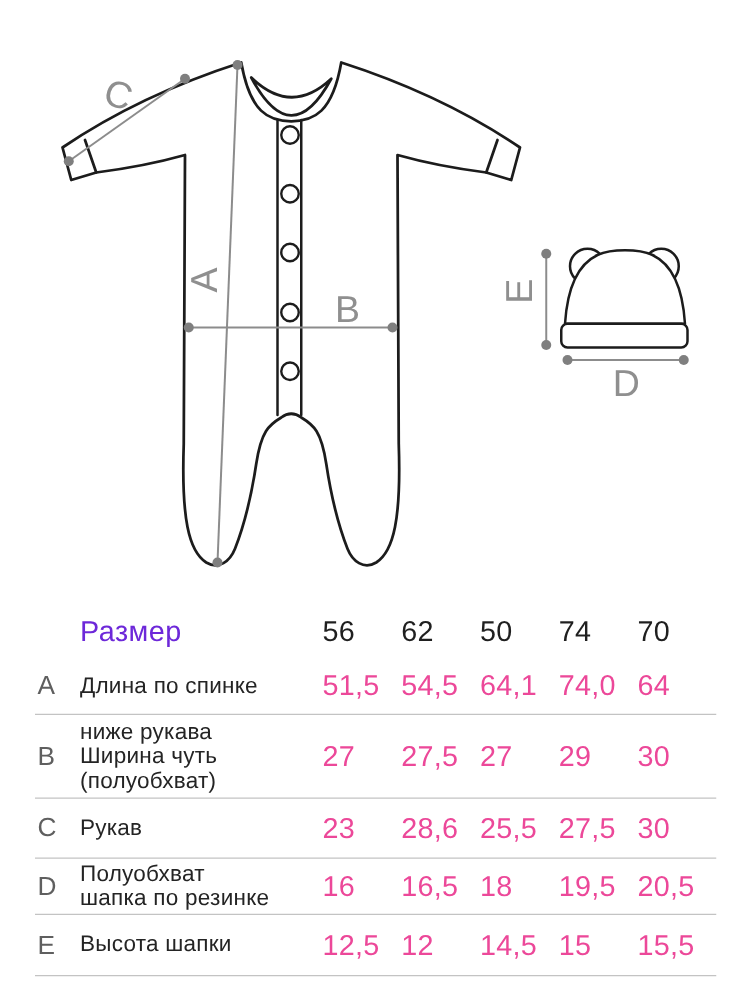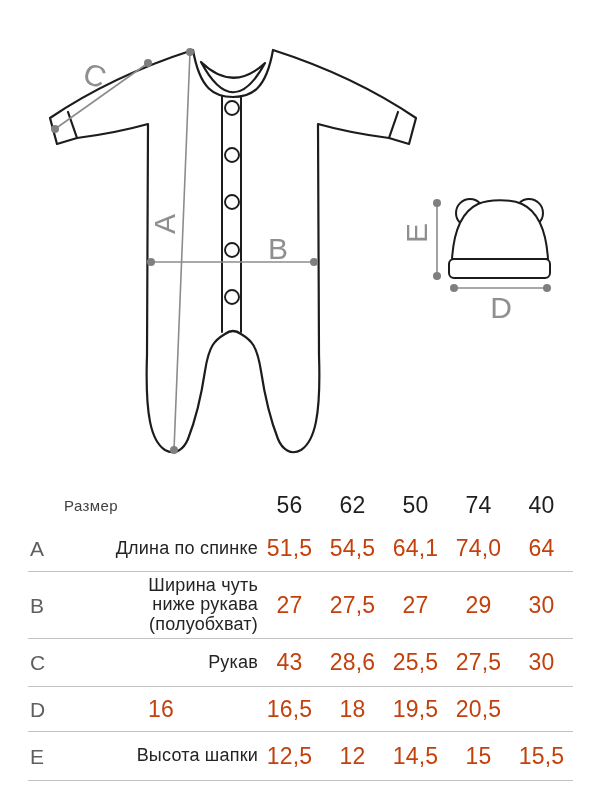--- a/index.html
+++ b/index.html
@@ -24,30 +24,30 @@
   .r-a{height:45px;}
   .r-b{height:66px;}
   .r-c{height:47px;}
   .r-d{height:44px;}
   .r-e{height:48px;}
   .letter-cell{
     color:#5f5f5f;font-size:21px;line-height:1;
     padding-left:2px;letter-spacing:.5px;
   }
   .label-cell{
-    font-size:18px;line-height:1.08;color:#242424;letter-spacing:.2px;text-align:right;
+    font-size:18px;line-height:1.08;color:#242424;letter-spacing:.2px;
   }
   .header-label{
-    font-size:15px;color:#404040;letter-spacing:.4px;
+    font-size:23px;color:#6d28d9;letter-spacing:.4px;
   }
   .val-cell{
-    text-align:center;font-size:23px;color:#c2410c;letter-spacing:.2px;
+    font-size:23px;color:#ec4899;letter-spacing:.2px;
   }
   .size-cell{
-    text-align:center;font-size:23px;color:#1f1f1f;letter-spacing:.2px;
+    text-align:left;font-size:23px;color:#1f1f1f;letter-spacing:.2px;
   }
   
   .m-label{
     font-family:"Liberation Sans", sans-serif;
     font-size:30px;fill:#8f8f8f;
   }
 </style>
 </head>
 <body>
 
@@ -140,63 +140,67 @@
 
 <div class="size-table">
 
   <div class="trow h-row">
     <div class="letter-cell"></div>
     <div class="header-label">Размер</div>
     <div class="size-cell">56</div>
     <div class="size-cell">62</div>
     <div class="size-cell">50</div>
     <div class="size-cell">74</div>
-    <div class="size-cell">40</div>
+    <div class="size-cell">70</div>
   </div>
 
   <div class="trow bordered r-a">
     <div class="letter-cell">A</div>
     <div class="label-cell">
       <div>Длина по спинке</div>
     </div>
     <div class="val-cell">51,5</div>
     <div class="val-cell">54,5</div>
     <div class="val-cell">64,1</div>
     <div class="val-cell">74,0</div>
     <div class="val-cell">64</div>
   </div>
 
   <div class="trow bordered r-b">
     <div class="letter-cell">B</div>
     <div class="label-cell">
+      <div>ниже рукава</div>
       <div>Ширина чуть</div>
-      <div>ниже рукава</div>
       <div>(полуобхват)</div>
     </div>
     <div class="val-cell">27</div>
     <div class="val-cell">27,5</div>
     <div class="val-cell">27</div>
     <div class="val-cell">29</div>
     <div class="val-cell">30</div>
   </div>
 
   <div class="trow bordered r-c">
     <div class="letter-cell">C</div>
     <div class="label-cell">
       <div>Рукав</div>
     </div>
-    <div class="val-cell">43</div>
+    <div class="val-cell">23</div>
     <div class="val-cell">28,6</div>
     <div class="val-cell">25,5</div>
     <div class="val-cell">27,5</div>
     <div class="val-cell">30</div>
   </div>
 
   <div class="trow bordered r-d">
     <div class="letter-cell">D</div>
+    <div class="label-cell">
+      <div>Полуобхват</div>
+      <div>шапка по резинке</div>
+    </div>
     <div class="val-cell">16</div>
     <div class="val-cell">16,5</div>
     <div class="val-cell">18</div>
     <div class="val-cell">19,5</div>
     <div class="val-cell">20,5</div>
   </div>
 
   <div class="trow bordered r-e">
     <div class="letter-cell">E</div>
     <div class="label-cell">

